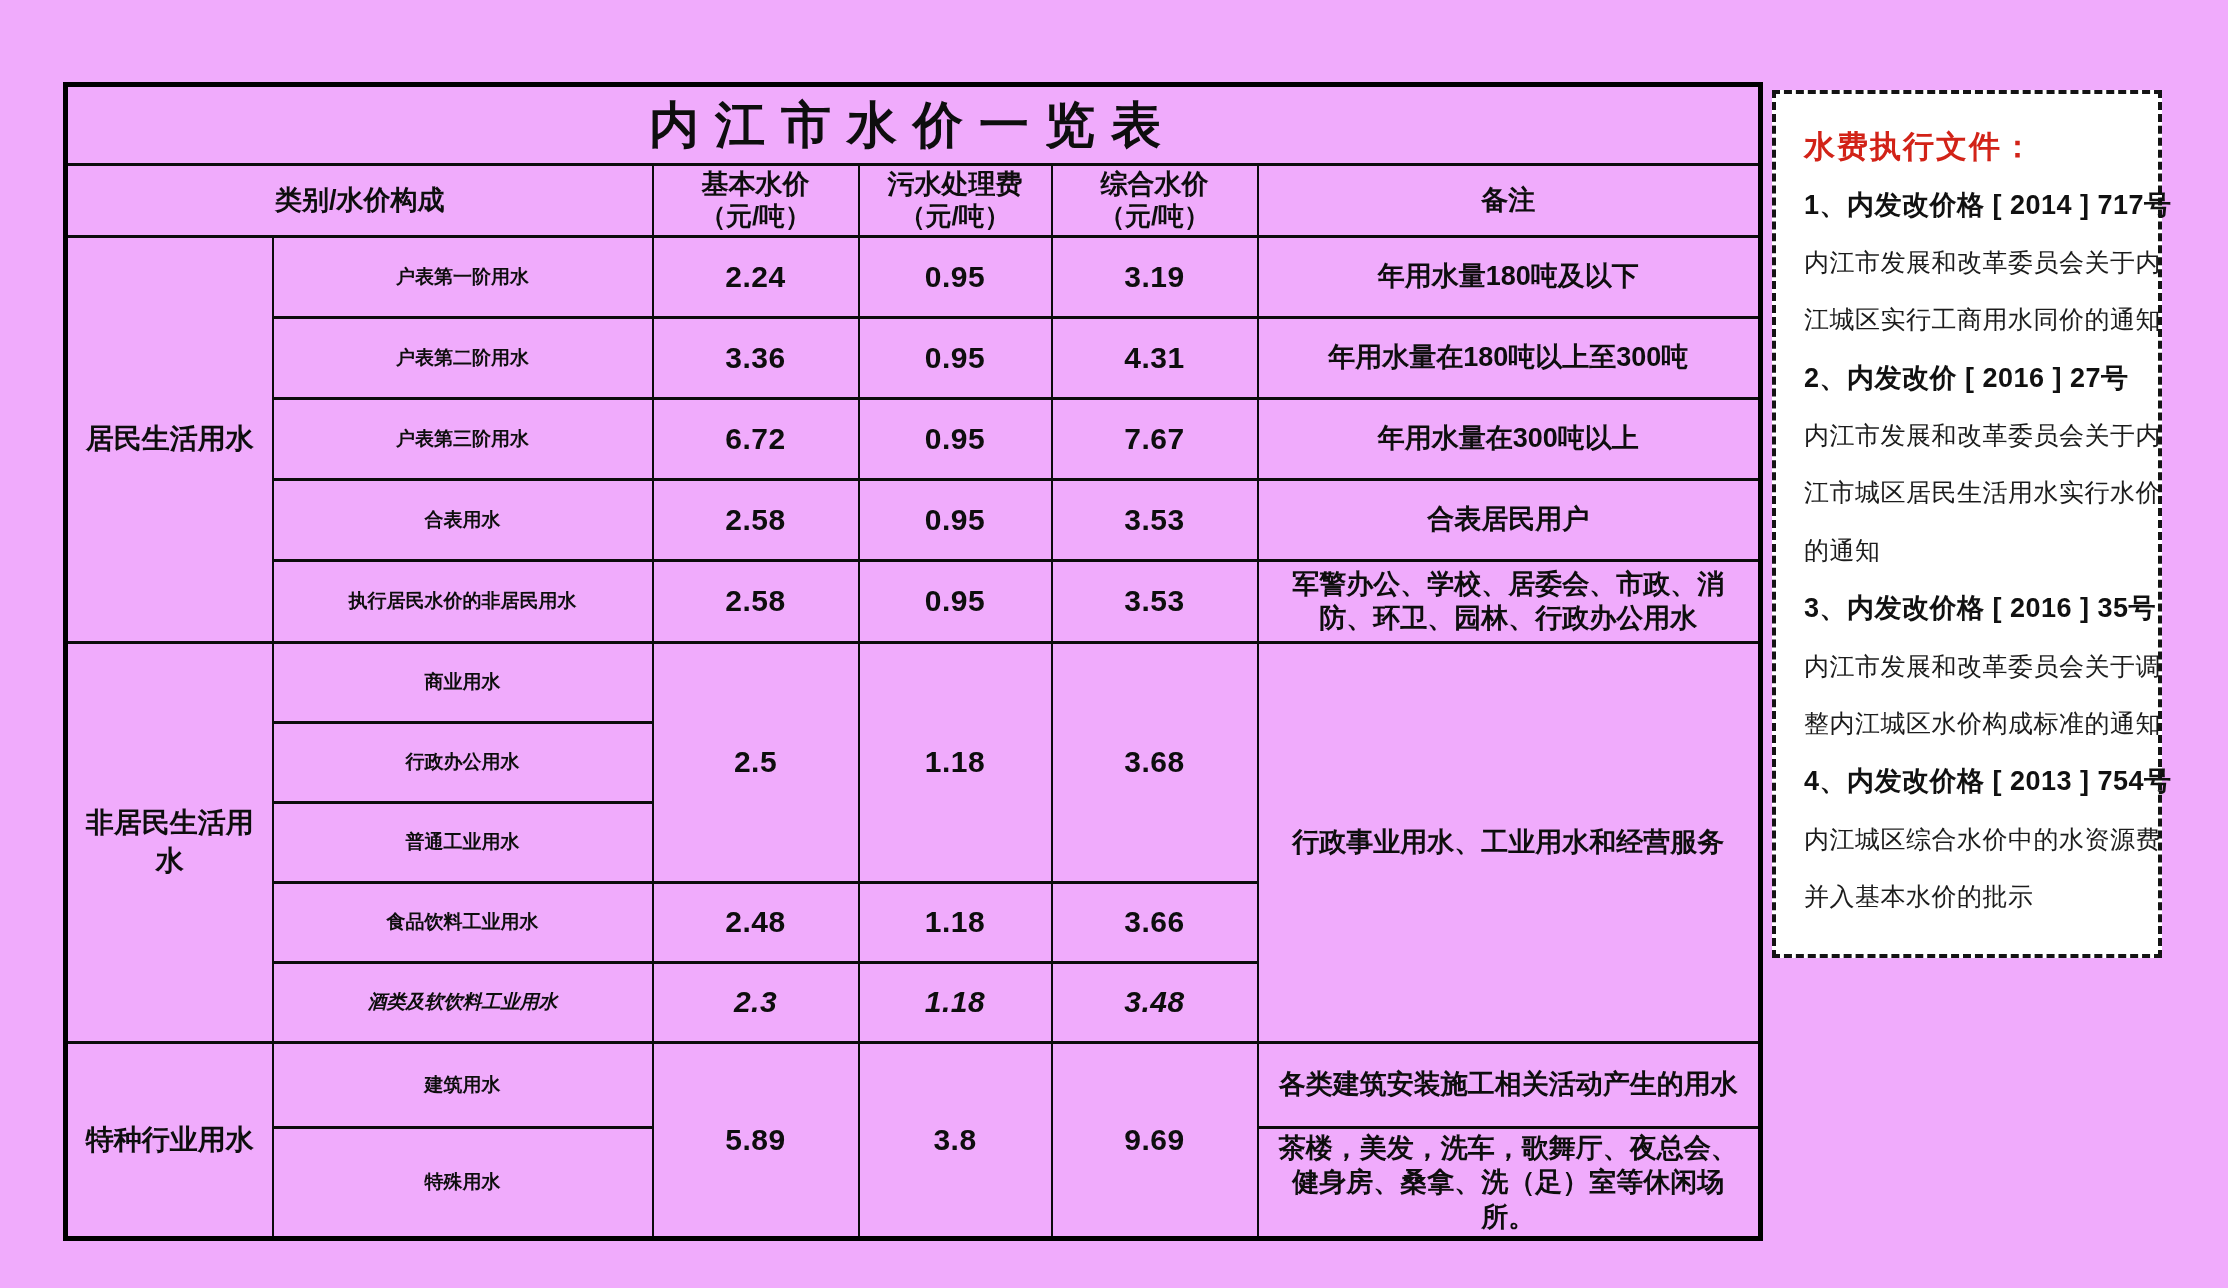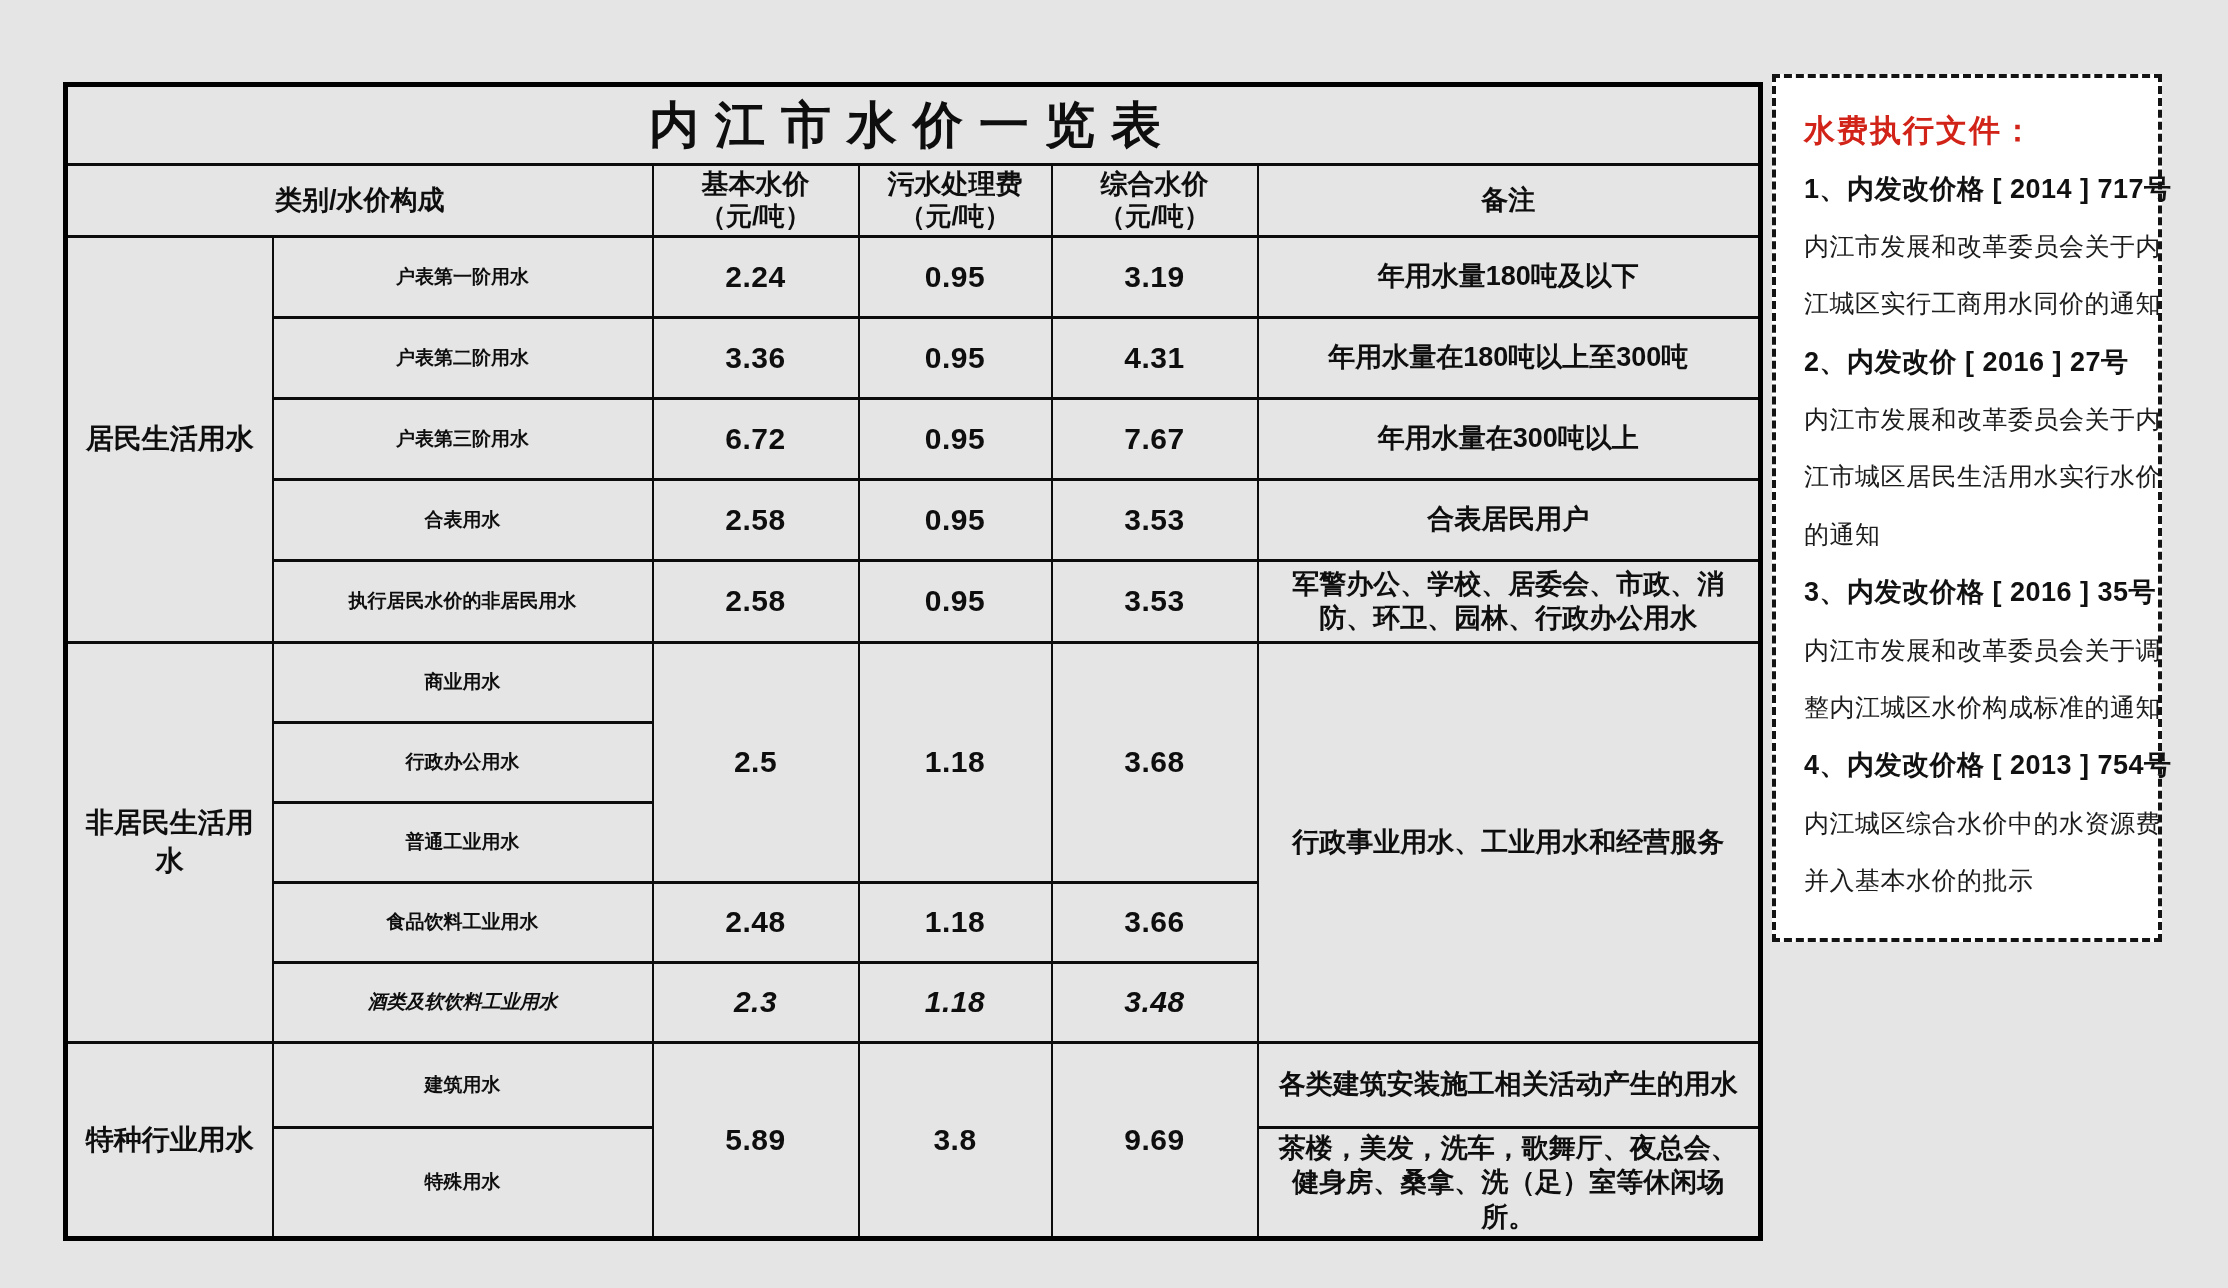--- a/index.html
+++ b/index.html
@@ -5,21 +5,21 @@
   html, body {
     margin: 0;
     padding: 0;
     background: #ffffff;
     font-family: "Liberation Sans", "DejaVu Sans", sans-serif;
   }
   .page {
     position: relative;
     width: 2228px;
     height: 1288px;
-    background: #e5e5e5;
+    background: #f0abfc;
     overflow: hidden;
   }
 
   
   table.price-table {
     position: absolute;
     left: 63px;
     top: 82px;
     width: 1695px;
     border-collapse: collapse;
@@ -63,21 +63,21 @@
 
   td.group-cell  { font-size: 28px; }
   td.subcat-cell { font-size: 19px; }
   td.num-cell    { font-size: 30px; letter-spacing: 0.5px; }
   td.note-cell   { font-size: 27px; line-height: 1.28; }
 
   
   .sidebar {
     position: absolute;
     left: 1772px;
-    top: 74px;
+    top: 90px;
     width: 390px;
     height: 868px;
     box-sizing: border-box;
     border: 4px dashed #141414;
     padding: 24px 14px 0 28px;
     background: #ffffff;
   }
   .sb-line {
     height: 57.7px;
     display: flex;

